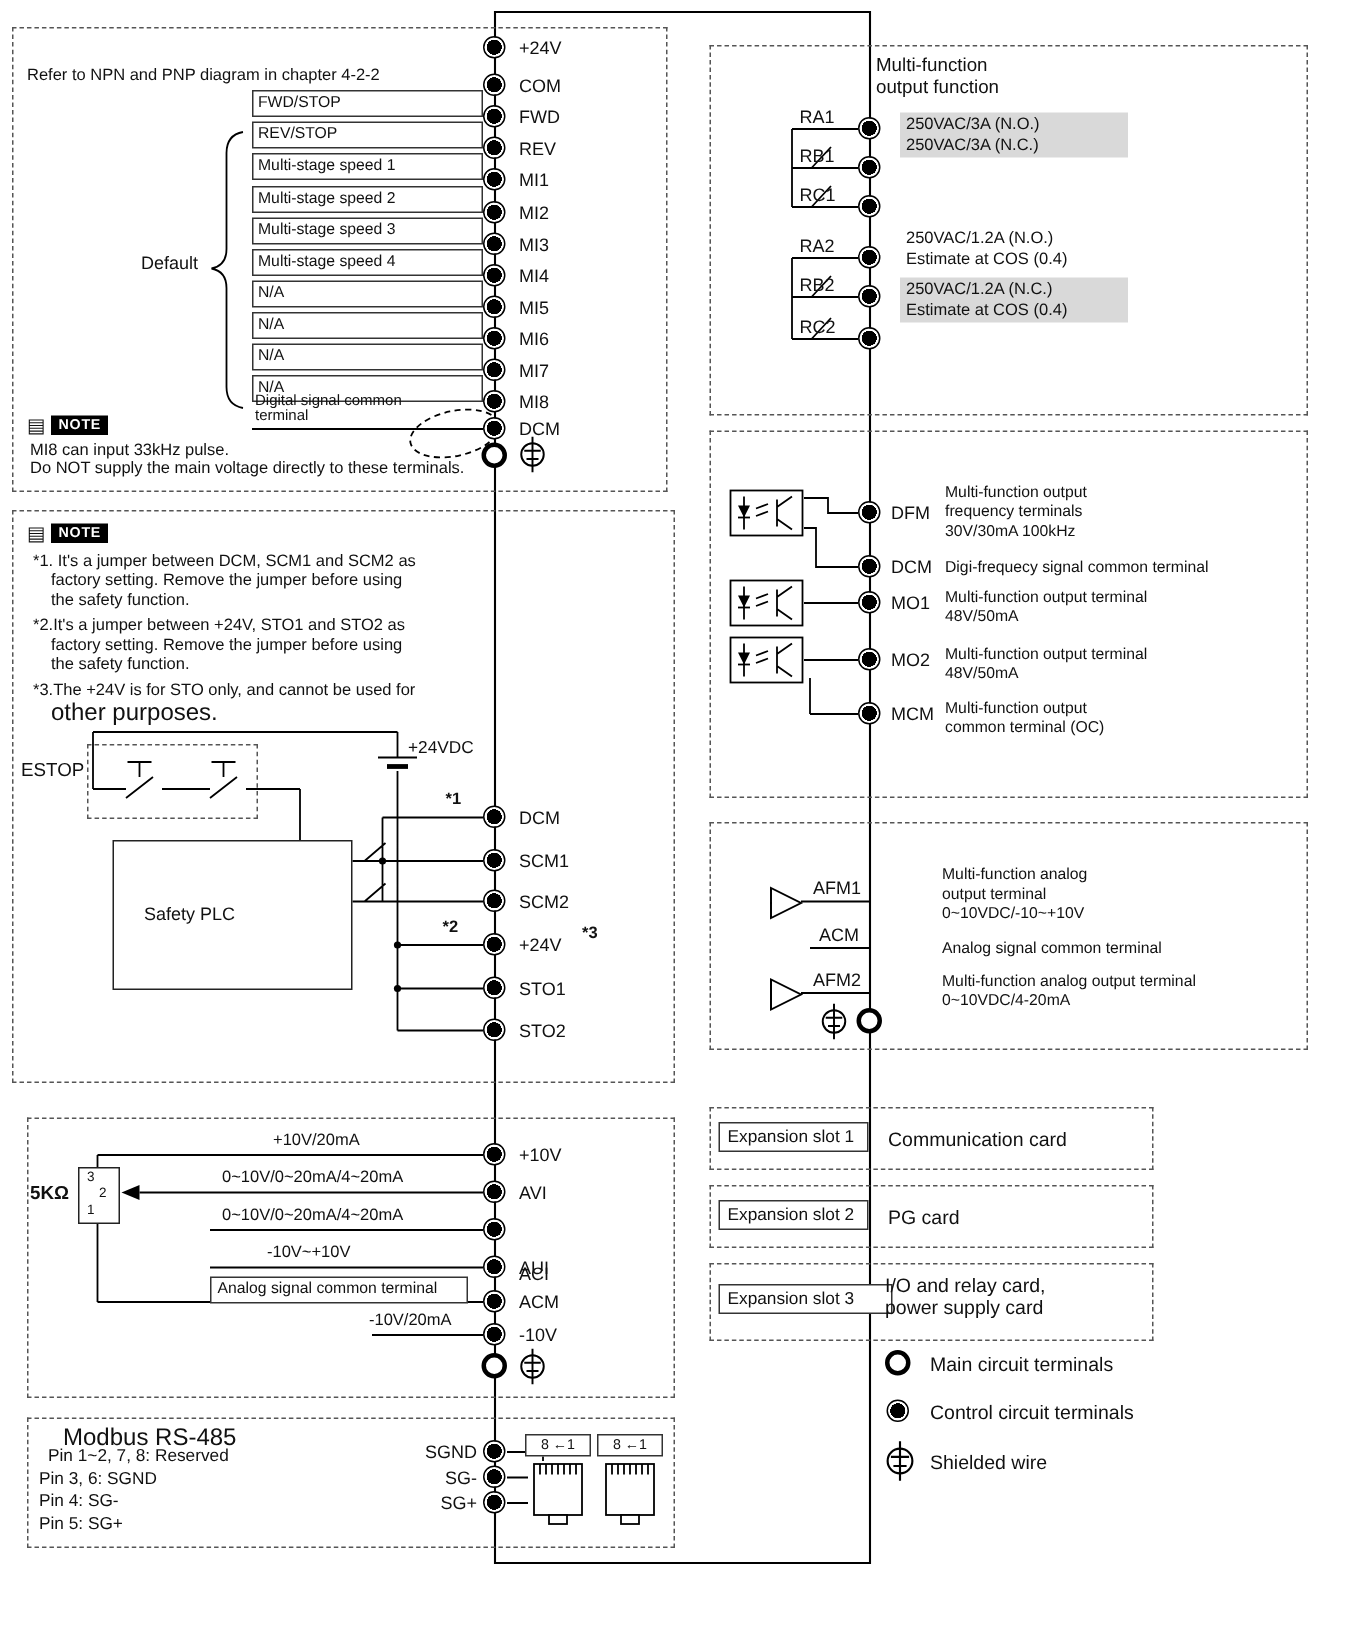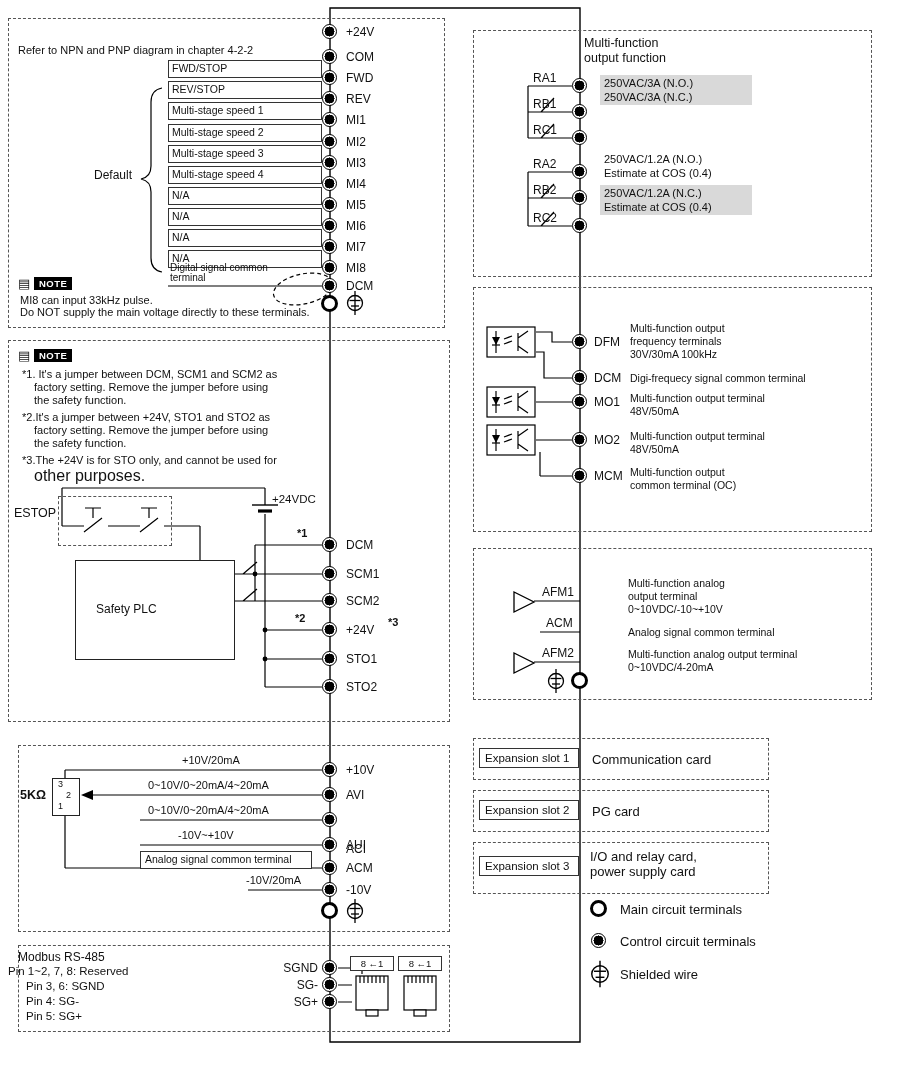--- a/index.html
+++ b/index.html
@@ -328,22 +328,22 @@
       </svg>
   </span>
 
   <div class="lbl" style="left:346px;top:763px">+10V</div>
   <div class="lbl" style="left:346px;top:788px">AVI</div>
   <div class="lbl" style="left:346px;top:842px">ACI</div>
   <div class="lbl" style="left:346px;top:838px">AUI</div>
   <div class="lbl" style="left:346px;top:861px">ACM</div>
   <div class="lbl" style="left:346px;top:883px">-10V</div>
 
-  <div class="abs" style="left:18px;top:950px;font-size:12px">Modbus RS-485</div>
-  <div class="abs" style="left:8px;top:965px;font-size:11.5px">Pin 1~2, 7, 8: Reserved</div>
+  <div class="abs" style="left:42px;top:950px;font-size:16px">Modbus RS-485</div>
+  <div class="abs" style="left:32px;top:965px;font-size:11.5px">Pin 1~2, 7, 8: Reserved</div>
   <div class="abs" style="left:26px;top:980px;font-size:11.5px">Pin 3, 6: SGND</div>
   <div class="abs" style="left:26px;top:995px;font-size:11.5px">Pin 4: SG-</div>
   <div class="abs" style="left:26px;top:1010px;font-size:11.5px">Pin 5: SG+</div>
 
   <div class="lbl" style="left:258px;top:961px;width:60px;text-align:right">SGND</div>
   <div class="lbl" style="left:258px;top:978px;width:60px;text-align:right">SG-</div>
   <div class="lbl" style="left:258px;top:995px;width:60px;text-align:right">SG+</div>
 
   <span class="term" style="left:322px;top:960px"></span>
   <span class="term" style="left:322px;top:977px"></span>
@@ -363,21 +363,21 @@
         <rect x="4" y="2" width="32" height="34"></rect>
         <path d="M8 2 V9 M12 2 V9 M16 2 V9 M20 2 V9 M24 2 V9 M28 2 V9 M32 2 V9" fill="none"></path>
         <rect x="14" y="36" width="12" height="6"></rect>
       </svg>
   </span>
 
   <div class="slot-box" style="left:479px;top:748px;width:100px">Expansion slot 1</div>
   <div class="lbl big" style="left:592px;top:752px">Communication card</div>
   <div class="slot-box" style="left:479px;top:800px;width:100px">Expansion slot 2</div>
   <div class="lbl big" style="left:592px;top:804px">PG card</div>
-  <div class="slot-box" style="left:479px;top:856px;width:100px">Expansion slot 3</div>
+  <div class="slot-box" style="left:479px;top:856px;width:116px">Expansion slot 3</div>
   <div class="lbl big" style="left:590px;top:849px">I/O and relay card,</div>
   <div class="lbl big" style="left:590px;top:864px">power supply card</div>
 
   <span class="mterm" style="left:590px;top:900px"></span>
   <div class="abs" style="left:620px;top:902px;font-size:13px">Main circuit terminals</div>
   <span class="term" style="left:591px;top:933px"></span>
   <div class="abs" style="left:620px;top:934px;font-size:13px">Control circuit terminals</div>
   <span class="abs" style="left:589px;top:960px">
     <svg width="22" height="28" viewBox="0 0 20 24" stroke="#000" stroke-width="1.3" fill="none">
         <line x1="10" y1="0" x2="10" y2="24"></line>

